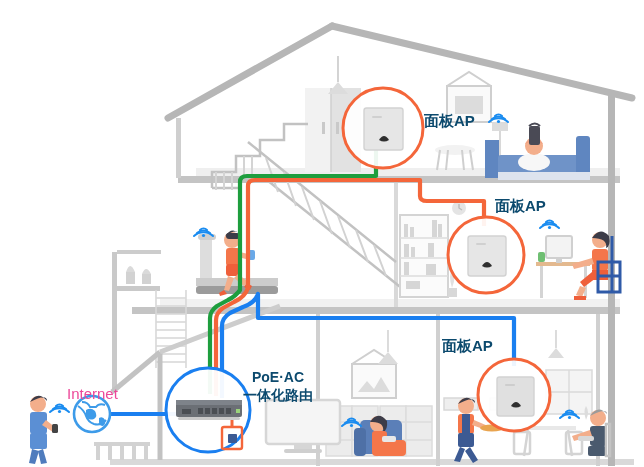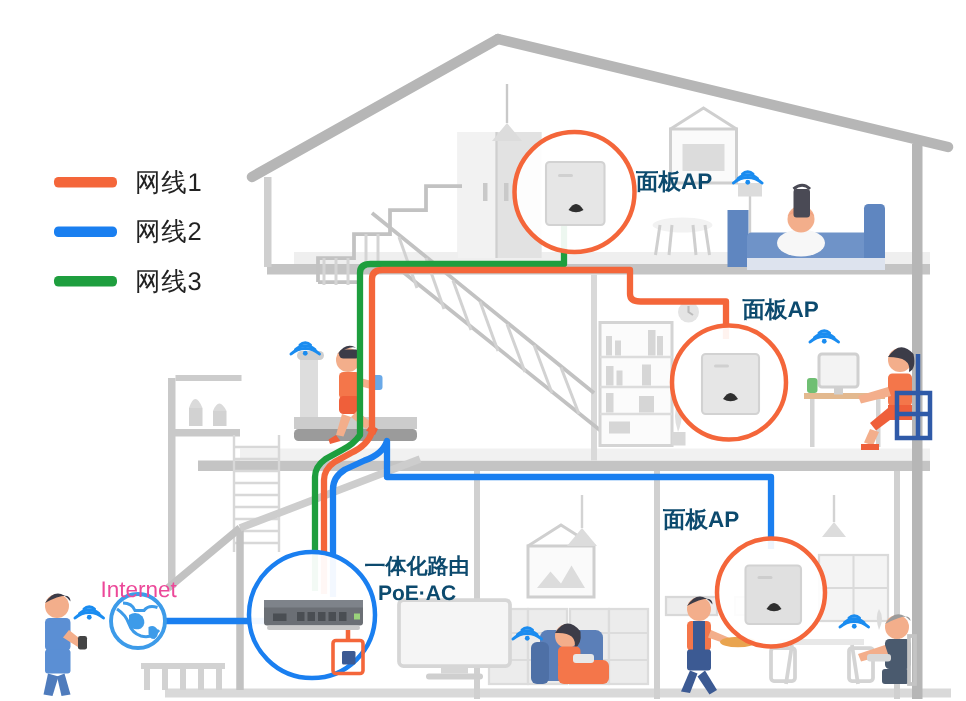--- a/index.html
+++ b/index.html
@@ -395,39 +395,25 @@
 
     <g>
       <circle cx="92" cy="414" r="18" fill="#ffffff" stroke="#3d9be9" stroke-width="2.6"></circle>
       <path d="M78 406 q6 4 8 10 q2 6 8 8 q7 2 12 -4" fill="none" stroke="#3d9be9" stroke-width="2"></path>
       <path d="M82 402 q6 0 8 5 l6 0 q3 -4 9 -2" fill="none" stroke="#3d9be9" stroke-width="2"></path>
       <path d="M86 410 q5 -3 9 1 q3 5 -1 8 q-6 2 -8 -3 Z" fill="#3d9be9"></path>
       <path d="M99 418 q4 -2 6 2 q1 4 -2 6 q-4 0 -4 -4Z" fill="#3d9be9"></path>
     </g>
   </svg>
 
-  <div class="legend">
-    <div class="legend-row">
-      <span class="legend-sw" style="background:#f4663a"></span>
-      <span class="legend-label">网线1</span>
-    </div>
-    <div class="legend-row">
-      <span class="legend-sw" style="background:#1a7ff0"></span>
-      <span class="legend-label">网线2</span>
-    </div>
-    <div class="legend-row">
-      <span class="legend-sw" style="background:#1e9e3e"></span>
-      <span class="legend-label">网线3</span>
-    </div>
-  </div>
 
   <div class="caption cap-ap1">面板AP</div>
   <div class="caption cap-ap2">面板AP</div>
   <div class="caption cap-ap3">面板AP</div>
 
   <div class="caption cap-router">
+    <div>PoE·AC</div>
     <div>一体化路由</div>
-    <div>PoE·AC</div>
   </div>
 
   <div class="cap-internet">Internet</div>
 
 </div>
 
 </body></html>

